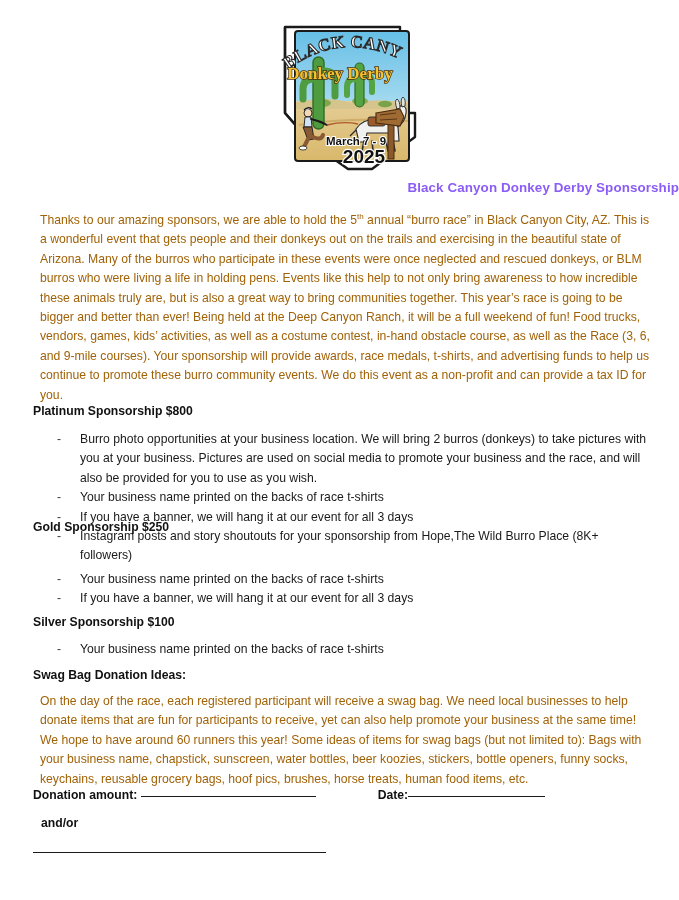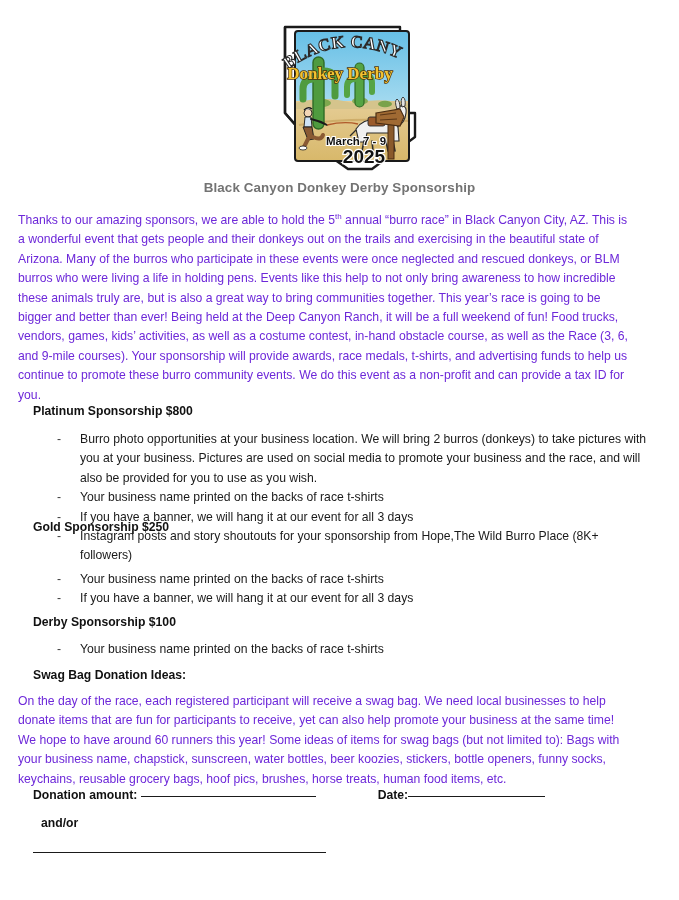--- a/index.html
+++ b/index.html
@@ -47,36 +47,36 @@
   .arch-text {
     font-family: "Liberation Serif", serif;
   }
 
   
   .doc-title {
     position: absolute;
     left: 0;
     top: 180px;
     width: 679px;
-    text-align: center;
+    text-align: right;
     font-size: 13.4px;
     font-weight: bold;
     letter-spacing: 0.1px;
-    color: #737373;
+    color: #8b5cf6;
   }
 
   
   .body-block {
     position: absolute;
-    left: 18px;
+    left: 40px;
     width: 617px;
     font-size: 12.2px;
     line-height: 19.4px;
     text-align: left;
-    color: #6d28d9;
+    color: #a16207;
   }
   #intro-para { top: 211px; }
   #included-line { top: 375px; }
   #swag-para { top: 692px; }
 
   .sup {
     font-size: 8px;
     vertical-align: super;
     line-height: 0;
   }
@@ -269,21 +269,21 @@
     <div class="bullet-row">
       <span class="bullet-mark">-</span>
       <span>Your business name printed on the backs of race t-shirts</span>
     </div>
     <div class="bullet-row">
       <span class="bullet-mark">-</span>
       <span>If you have a banner, we will hang it at our event for all 3 days</span>
     </div>
   </div>
 
-  <div class="heading" id="silver-heading">Derby Sponsorship $100</div>
+  <div class="heading" id="silver-heading">Silver Sponsorship $100</div>
   <div class="bullet-list" id="silver-list">
     <div class="bullet-row">
       <span class="bullet-mark">-</span>
       <span>Your business name printed on the backs of race t-shirts</span>
     </div>
   </div>
 
   <div class="heading" id="swag-heading">Swag Bag Donation Ideas:</div>
   <div class="body-block" id="swag-para">On the day of the race, each registered participant will receive a swag bag.  We need local businesses to help donate items that are fun for participants to receive, yet can also help promote your business at the same time! We hope to have around 60 runners this year! Some ideas of items for swag bags (but not limited to): Bags with your business name, chapstick, sunscreen, water bottles, beer koozies, stickers, bottle openers, funny socks, keychains, reusable grocery bags, hoof pics, brushes, horse treats, human food items, etc.</div>
 

